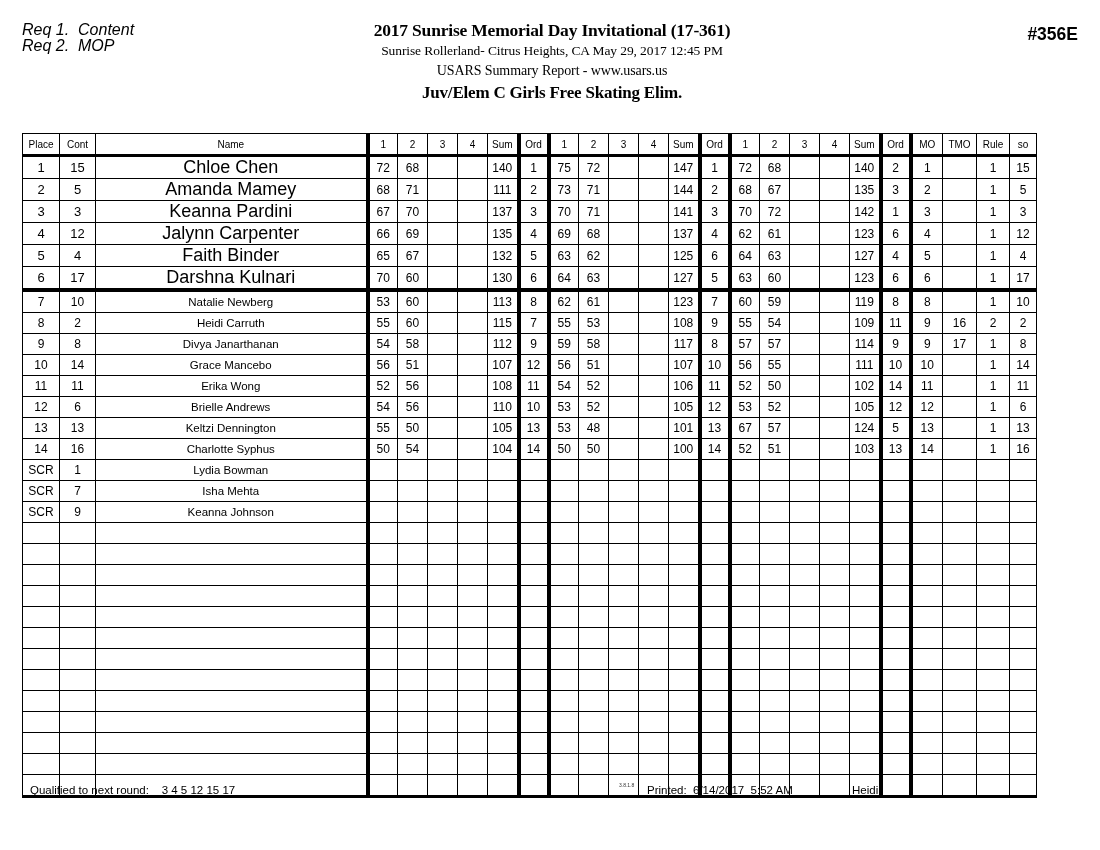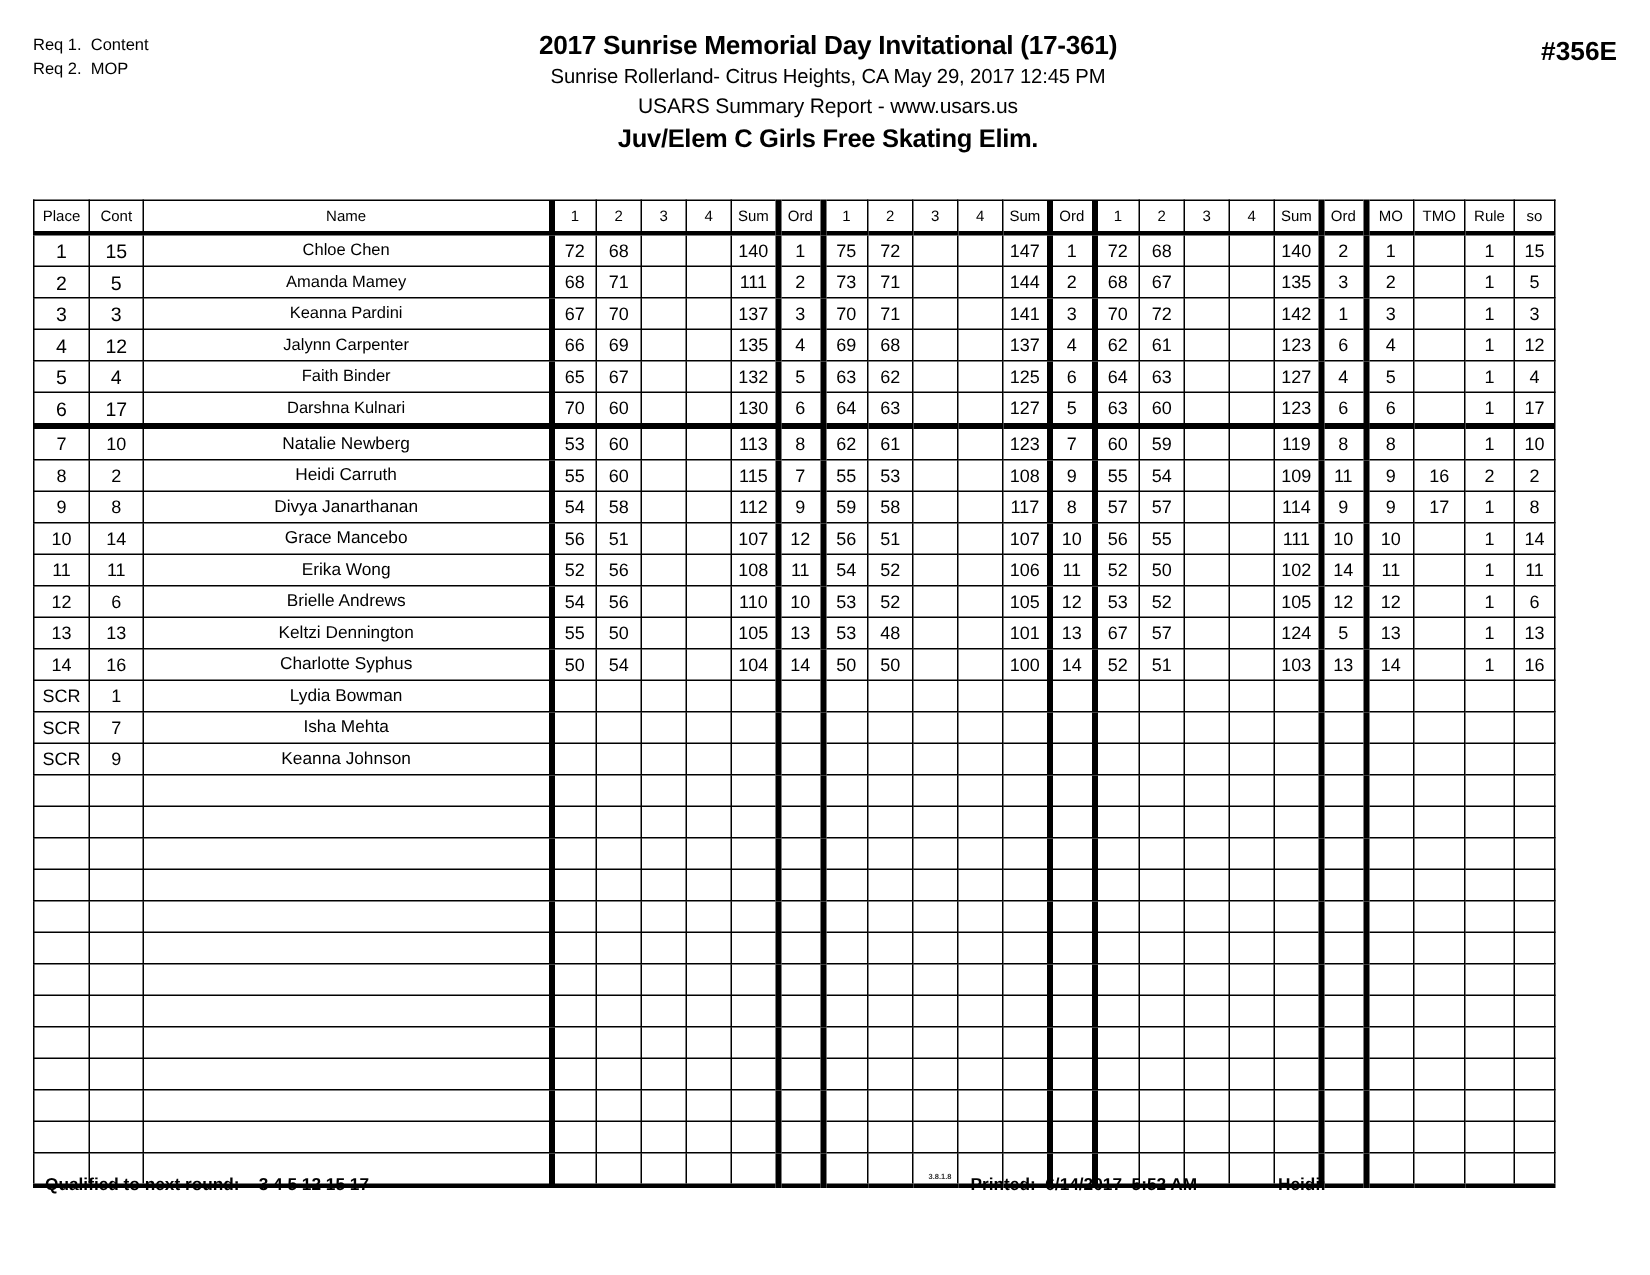--- a/index.html
+++ b/index.html
@@ -18,31 +18,33 @@
 
   
   #header-area {
     position: relative;
     height: 118px;
   }
   #req-block {
     position: absolute;
     left: 22px;
     top: 22px;
-    font-size: 11px;
+    font-size: 16px;
     line-height: 16px;
+    font-style: italic;
   }
   #req-block div { white-space: pre; }
 
   #title-block {
     position: absolute;
     left: 4px;
     right: 0;
     top: 20px;
     text-align: center;
+    font-family: Liberation Serif, serif;
   }
   #event-title {
     font-size: 17.5px;
     font-weight: bold;
     letter-spacing: -0.2px;
     line-height: 21px;
   }
   #venue-line {
     font-size: 13.5px;
     line-height: 19px;
@@ -106,40 +108,39 @@
   .sep-left  { border-left: 4px solid #000 !important; }
   .sep-right { border-right: 4px solid #000 !important; }
 
   tr.head-rule td { border-bottom: 3px solid #000 !important; }
   tr.qual-last td { border-bottom: 4px solid #000 !important; }
 
   
   tr.data-row td { height: 20px; }
   td.name-cell { text-align: left; padding-left: 6px; }
   td.qual { font-weight: bold; font-size: 13px; }
-  td.qual.name-cell { font-size: 11px; }
+  td.qual.name-cell { font-size: 18px; }
   td.ord { font-weight: bold; }
   td.num { font-size: 12px; }
   td.place-cell, td.cont-cell { font-size: 12px; }
   tr.qual-row td.place-cell, tr.qual-row td.cont-cell { font-size: 13px; font-weight: bold; }
 
   tr.empty-row td { height: 20px; }
 
   
   tr.last-row td { border-bottom: 3px solid #000 !important; }
 
   
   #footer {
     position: absolute;
     left: 22px;
     top: 782px;
     width: 1014px;
     height: 20px;
     font-size: 11.5px;
-    font-weight: bold;
   }
   #qualified-text {
     position: absolute;
     left: 8px;
     top: 2px;
     white-space: pre;
   }
   #version-text {
     position: absolute;
     left: 597px;

